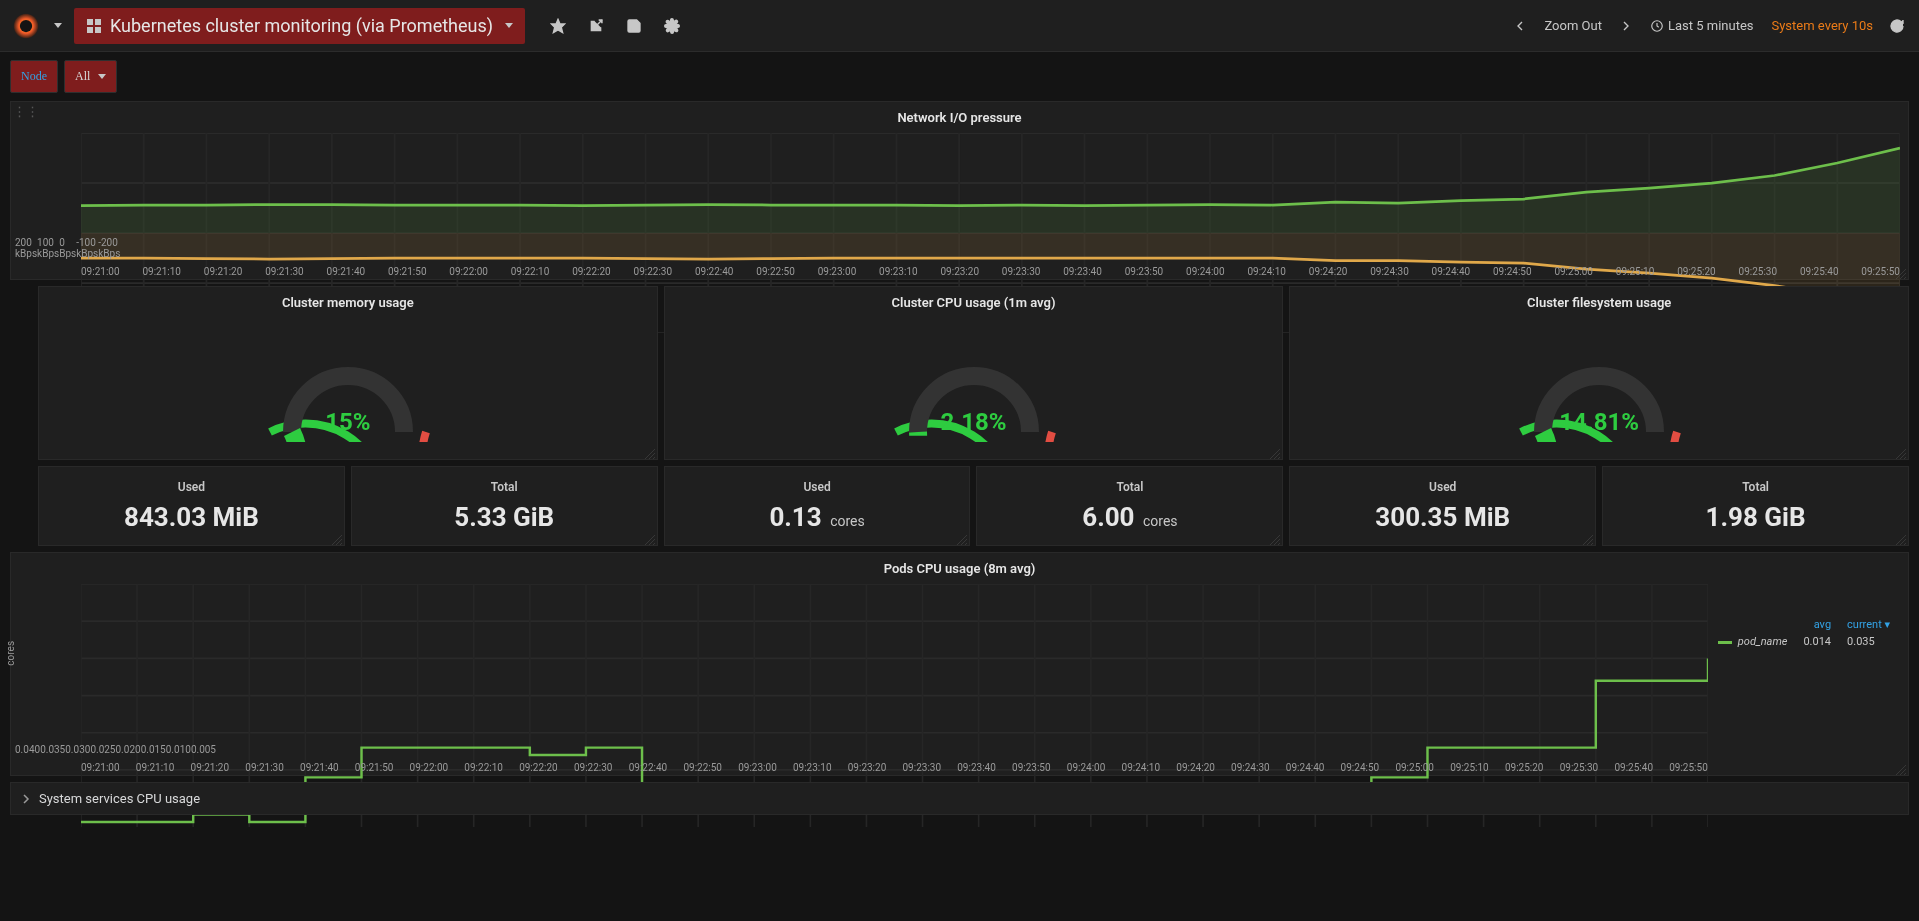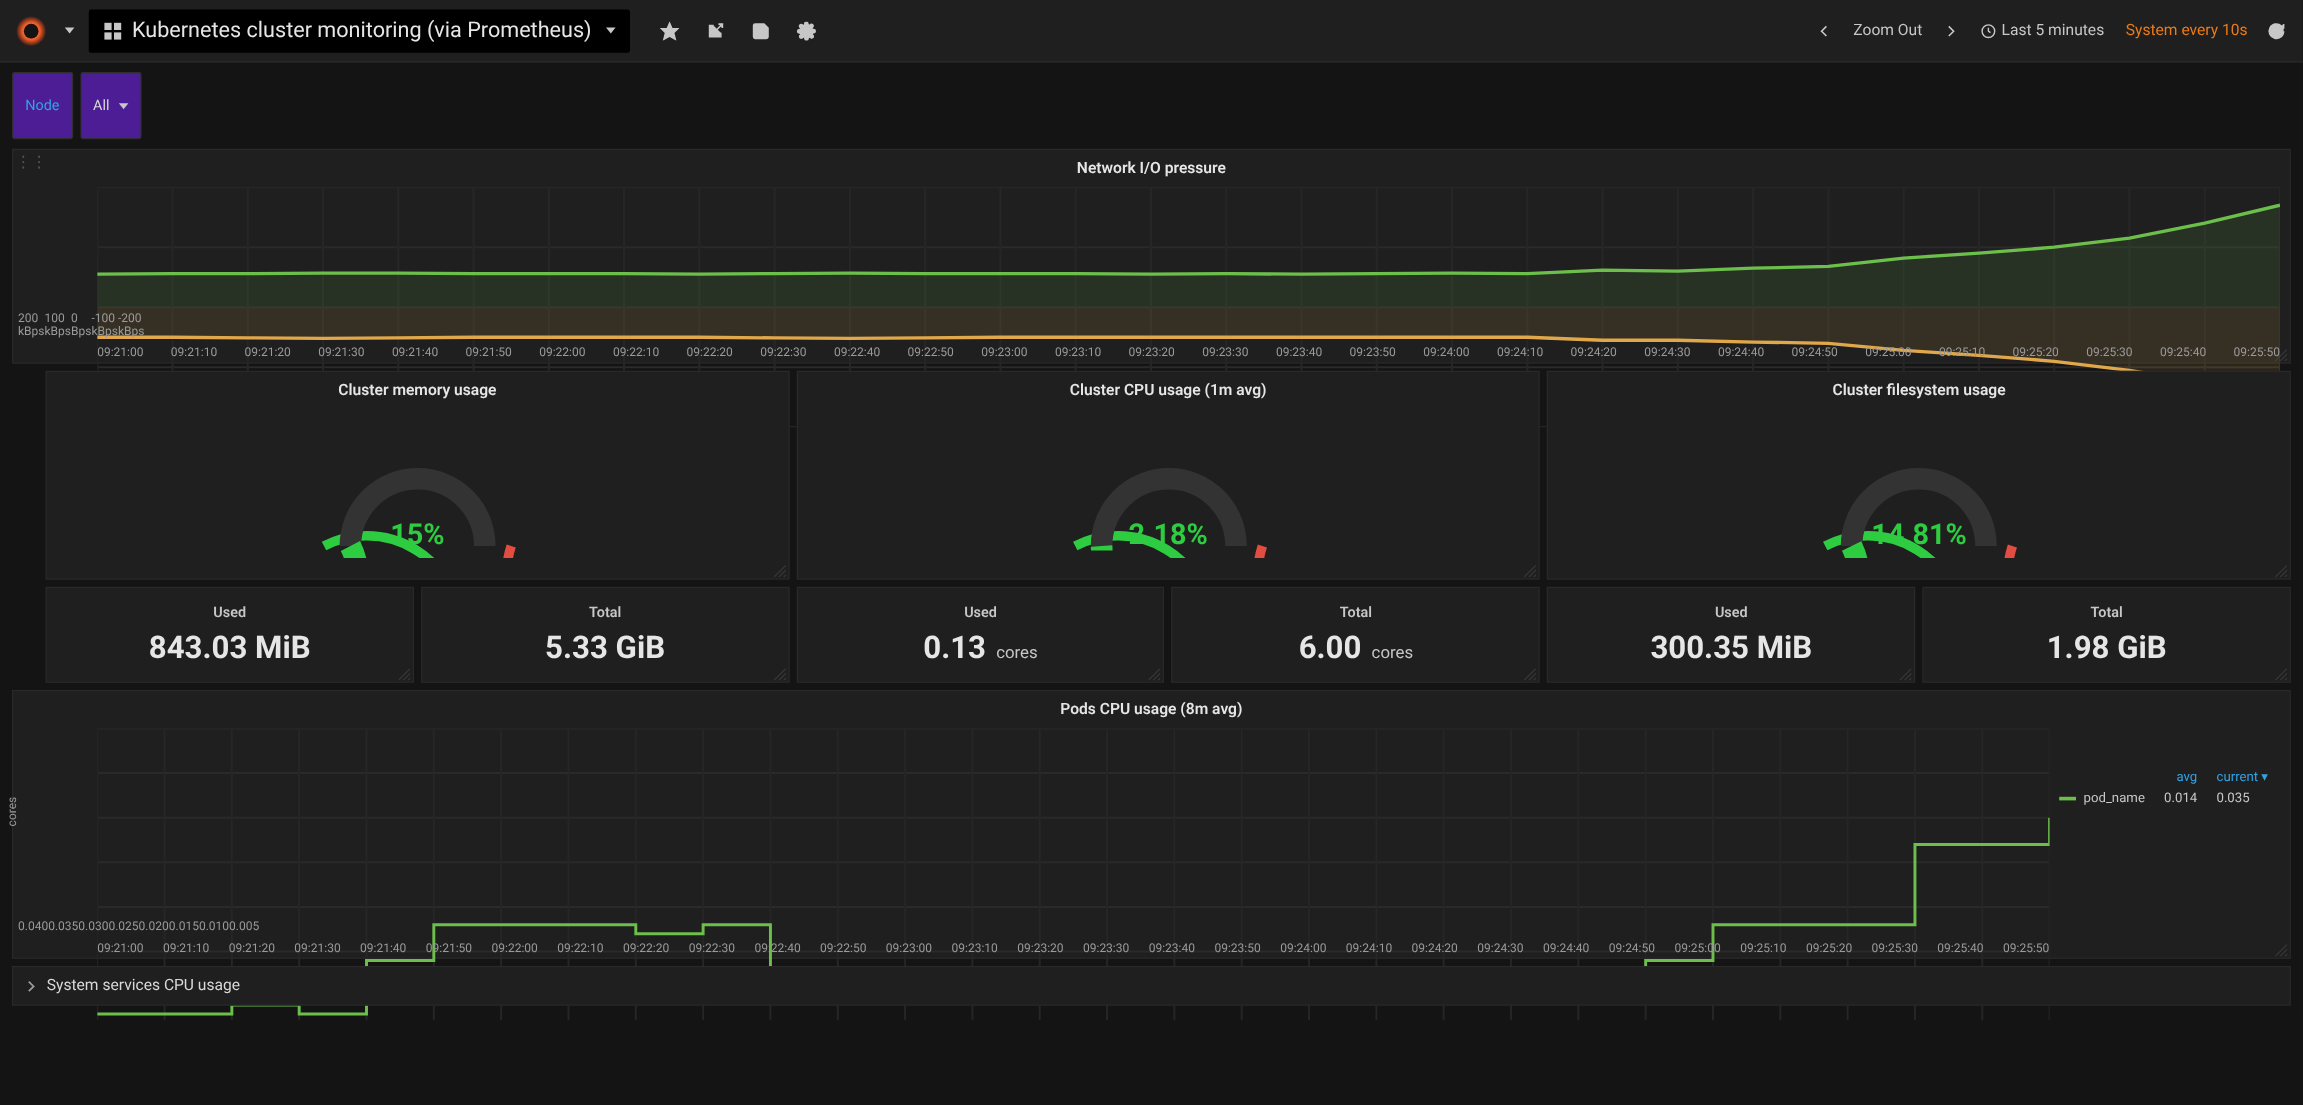--- a/index.html
+++ b/index.html
@@ -18,40 +18,40 @@
     padding: 0 8px;
     border-bottom: 1px solid #2c2c2c;
   }
   .navbar .logo {
     width: 28px; height: 28px; margin: 0 10px 0 4px;
     display:flex;align-items:center;justify-content:center;
   }
   .navbar .logo svg { width:28px; height:28px; }
   .dash-picker {
     display:flex; align-items:center; gap:8px;
-    background:#000000; padding:6px 12px; border-radius:2px;
+    background:#7f1d1d; padding:6px 12px; border-radius:2px;
     height:36px;
   }
   .dash-picker .grid-icon { width:16px;height:16px;fill:#c7c7c7; }
   .dash-title { font-size:18px; color:#e6e6e6; }
   .caret-down { width:0;height:0;border-left:4px solid transparent;border-right:4px solid transparent;border-top:5px solid #c7c7c7;margin-left:4px;}
   .nav-icons { display:flex; gap:4px; margin-left:16px; }
   .nav-btn {
     width:34px;height:34px;display:flex;align-items:center;justify-content:center;
     color:#c7c7c7; cursor:pointer; border-radius:2px;
   }
   .nav-btn svg{width:16px;height:16px;fill:currentColor;stroke:currentColor;}
   .spacer{flex:1;}
   .time-controls{display:flex;align-items:center;gap:2px;}
   .time-controls .txt{padding:6px 8px;color:#c7c7c7;}
   .time-controls .orange{color:#eb7b18;}
   .time-controls .nav-btn{width:28px;}
 
   .varbar{padding:8px 10px;display:flex;gap:6px;}
-  .chip{background:#4c1d95;border:1px solid #2f2f2f;padding:20px 10px;border-radius:2px;font-size:12px;color:#33a2e5;display:flex;align-items:center;gap:4px;cursor:pointer;}
+  .chip{background:#7f1d1d;border:1px solid #2f2f2f;padding:8px 10px;border-radius:2px;font-size:12px;color:#33a2e5;display:flex;align-items:center;gap:4px;cursor:pointer;font-family:Liberation Serif, serif;}
   .chip.alt{color:#d8d9da;}
 
   .panels{padding:0 10px 12px;display:flex;flex-direction:column;gap:6px;}
   .panel{background:#1f1f1f;border:1px solid #292929;position:relative;}
   .panel-title{font-size:13px;font-weight:600;color:#e6e6e6;text-align:center;padding:8px 0 4px;}
   .resize{position:absolute;right:2px;bottom:2px;width:10px;height:10px;opacity:.35;}
   .resize svg{width:10px;height:10px;}
 
   .row{display:flex;gap:6px;margin-left:28px;}
   .row>*{flex:1;}
@@ -468,21 +468,21 @@
         </div>
       <div class="legend">
         <table>
           <tbody>
               <tr>
                 <th></th>
                 <th>avg</th>
                 <th class="sort"><span>current</span> ▾</th>
               </tr>
           <tr>
-                <td style="text-align:left;"><span class="swatch"></span><span>pod_name</span></td>
+                <td style="text-align:left;font-style:italic;"><span class="swatch"></span><span>pod_name</span></td>
                 <td>0.014</td>
                 <td>0.035</td>
               </tr>
         </tbody>
           </table>
       </div>
     </div>
     <div class="resize"><svg viewBox="0 0 10 10">
           <path d="M0 10L10 0M4 10L10 4M8 10L10 8" stroke="#666" stroke-width="1"></path>
         </svg></div>

